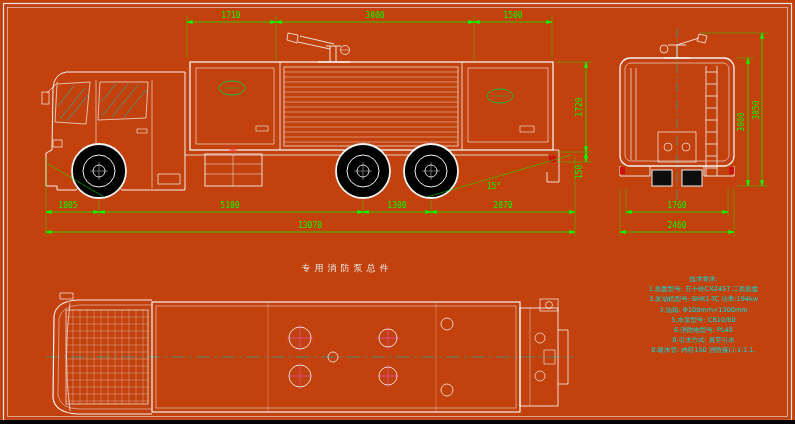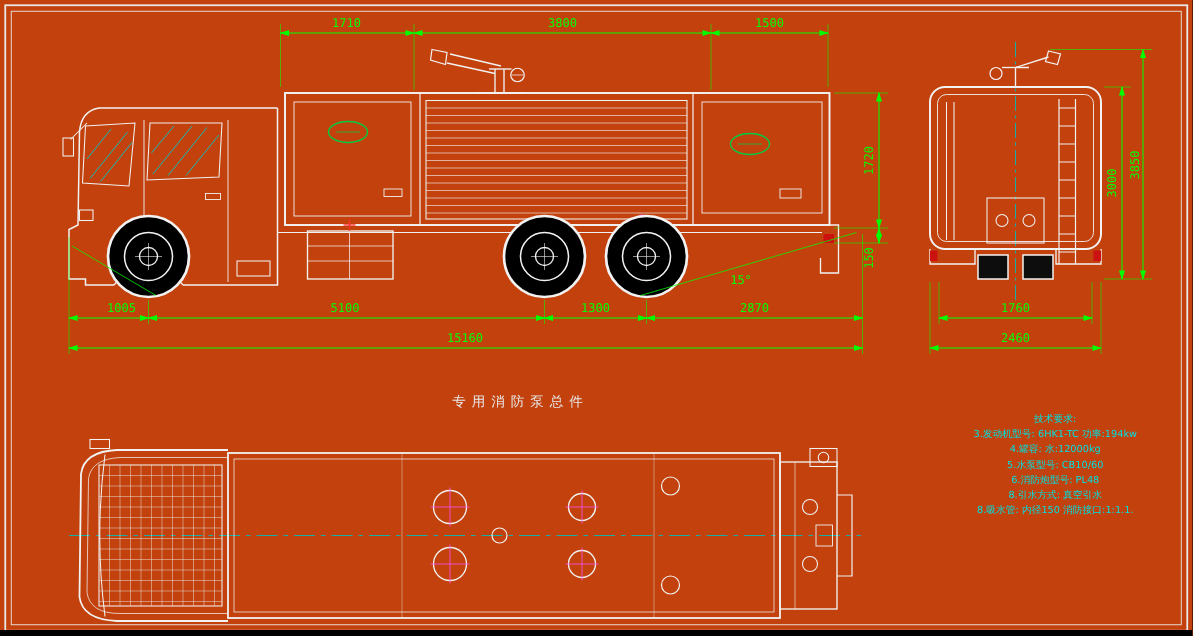--- a/index.html
+++ b/index.html
@@ -308,37 +308,38 @@
     </g>
   </g>
 </svg>
 
 <div class="labels">
   <span class="dim" style="left:231px;top:16px">1710</span>
   <span class="dim" style="left:375px;top:16px">3800</span>
   <span class="dim" style="left:513px;top:16px">1500</span>
   <span class="dim rot" style="left:580px;top:107px">1720</span>
   <span class="dim rot" style="left:580px;top:172px">150</span>
-  <span class="dim" style="left:81px;top:206px">1005</span>
+  <span class="dim" style="left:68px;top:206px">1005</span>
   <span class="dim" style="left:230px;top:206px">5100</span>
   <span class="dim" style="left:397px;top:206px">1300</span>
   <span class="dim" style="left:503px;top:206px">2870</span>
-  <span class="dim" style="left:310px;top:226px">15160</span>
+  <span class="dim" style="left:310px;top:226px">13070</span>
   <span class="dim" style="left:494px;top:187px">15°</span>
   <span class="dim" style="left:677px;top:206px">1760</span>
   <span class="dim" style="left:677px;top:226px">2460</span>
   <span class="dim rot" style="left:742px;top:122px">3000</span>
   <span class="dim rot" style="left:757px;top:110px">3850</span>
 
   <span class="title" style="left:347px;top:268px">专用消防泵总件</span>
 </div>
 
 <div class="notes">
   <div>技术要求:</div>
+  <div>1.底盘型号: 五十铃CXZ45T 二类底盘</div>
   <div>3.发动机型号: 6HK1-TC  功率:194kw</div>
-  <div>4.罐容: 水:12000kg</div>
+  <div>3.油箱: Φ100mm×1300mm</div>
   <div>5.水泵型号: CB10/60</div>
   <div>6.消防炮型号: PL48</div>
   <div>8.引水方式: 真空引水</div>
   <div>8.吸水管: 内径150 消防接口:1:1.1.</div>
 </div>
 
 </div>
 
 </body></html>

